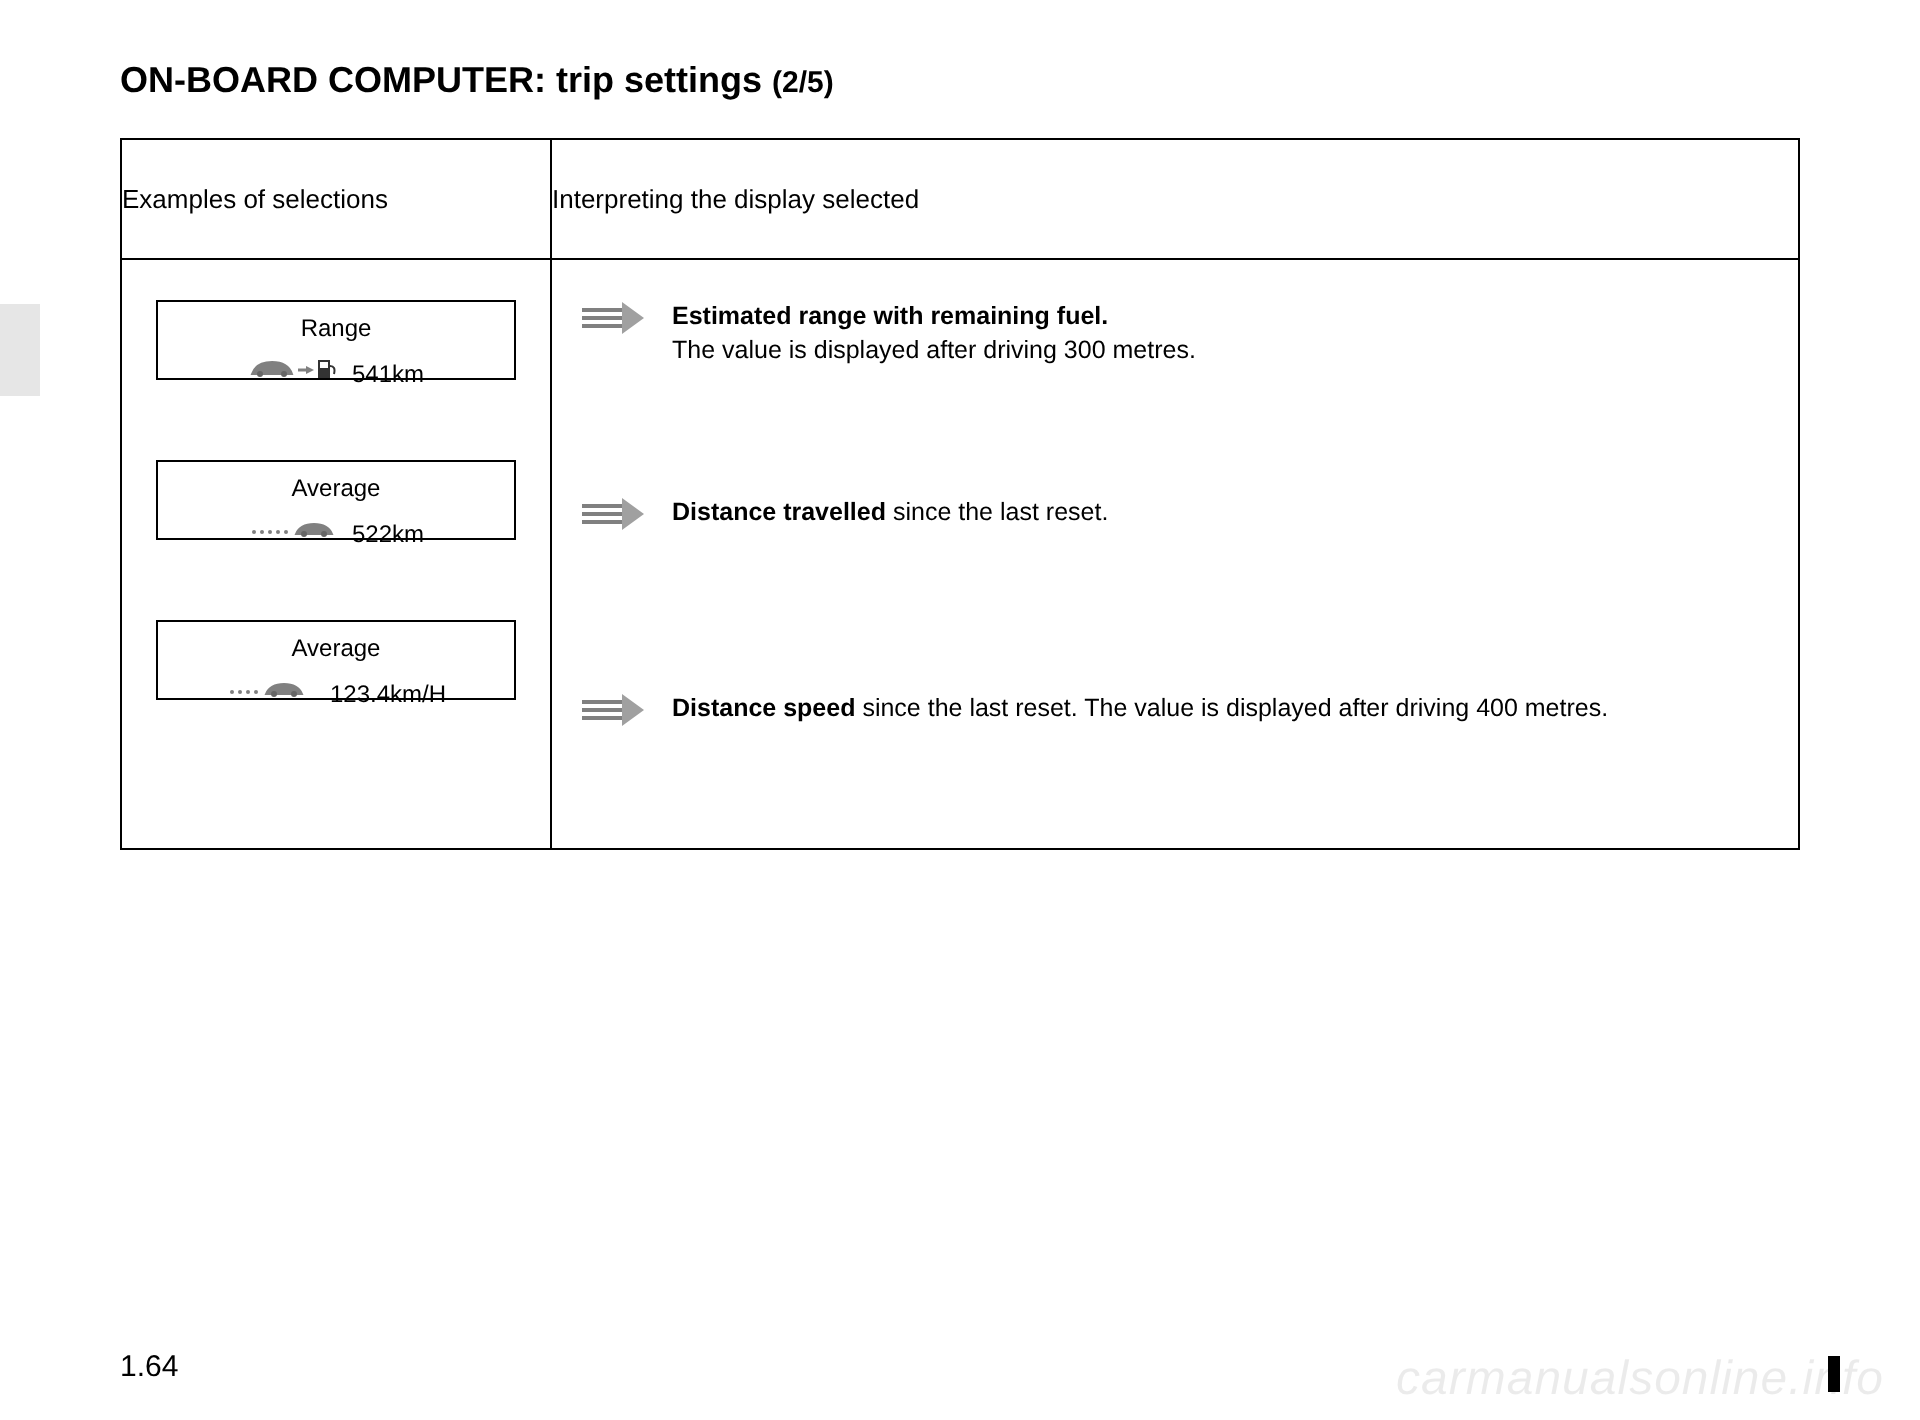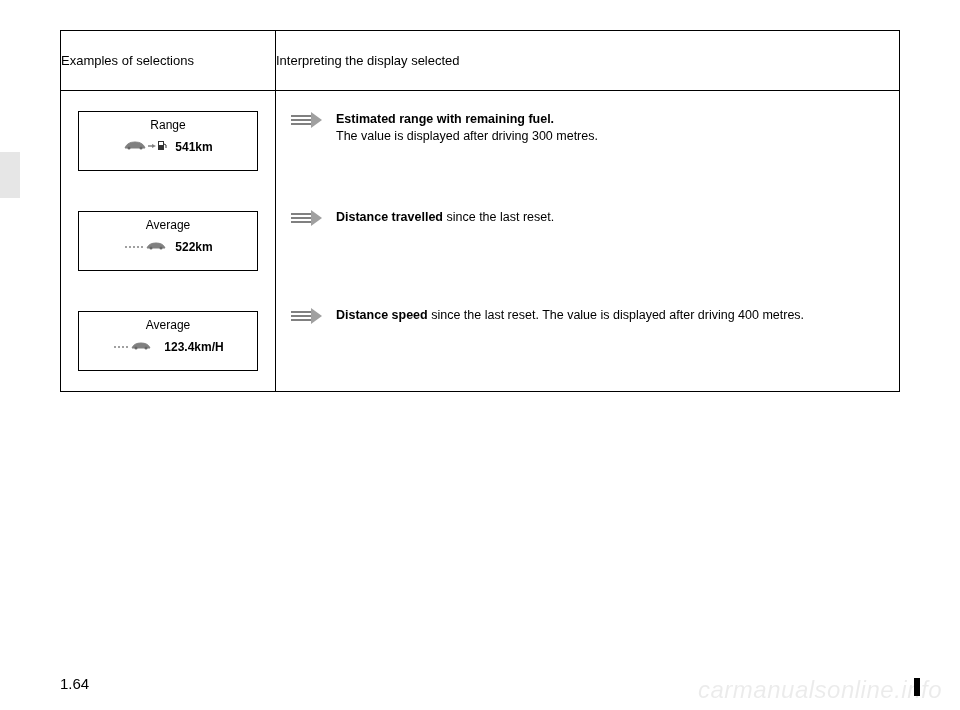--- a/index.html
+++ b/index.html
@@ -59,40 +59,39 @@
       vertical-align: top;
     }
     td.interpret-cell {
       border: 1.5px solid #000;
       padding: 20px 16px 20px 0;
       vertical-align: top;
     }
     .display-box {
       border: 1px solid #000;
       width: 180px;
-      height: 60px;
+      height: 40px;
       margin: 0 auto;
       padding: 6px 8px 4px 8px;
       position: relative;
     }
     .display-label {
       font-size: 12px;
       text-align: center;
       margin-bottom: 6px;
     }
     .display-value-row {
       display: flex;
       align-items: center;
       justify-content: center;
       gap: 8px;
     }
     .display-value {
       font-size: 12px;
       text-align: center;
-      font-weight: bold;
     }
     .db-icon {
       display: inline-block;
       vertical-align: middle;
     }
     .row-block {
       display: flex;
       align-items: flex-start;
       margin-bottom: 40px;
     }
@@ -143,20 +142,23 @@
     .car-svg { fill: #808080; stroke: #808080; }
     .arrow-svg { fill: none; stroke: #808080; stroke-width: 2; }
   </style>
 </head>
 <body>
 
 <div class="margin-tab"></div>
 
 <div class="page">
 
+  <div class="title-line">
+    <span>ON-BOARD COMPUTER: trip settings </span><span class="title-sub">(2/5)</span>
+  </div>
 
 
   <table class="main">
     <thead>
       <tr>
         <th class="exhdr">Examples of selections</th>
         <th class="inthdr">Interpreting the display selected</th>
       </tr>
     </thead>
     <tbody>

